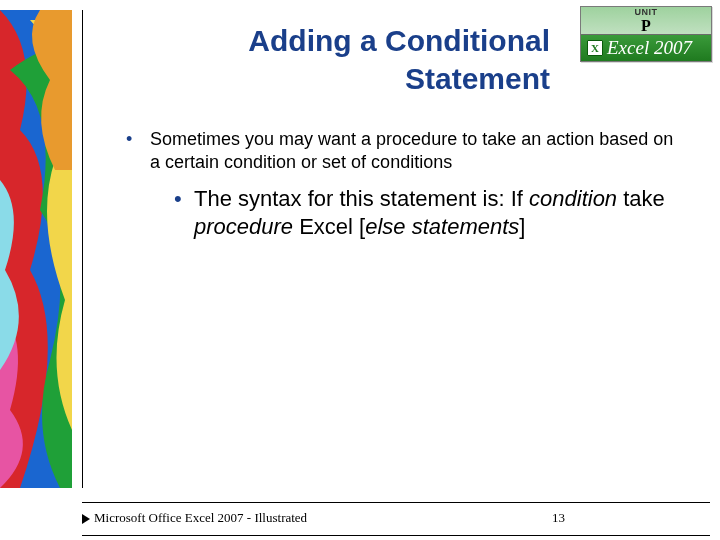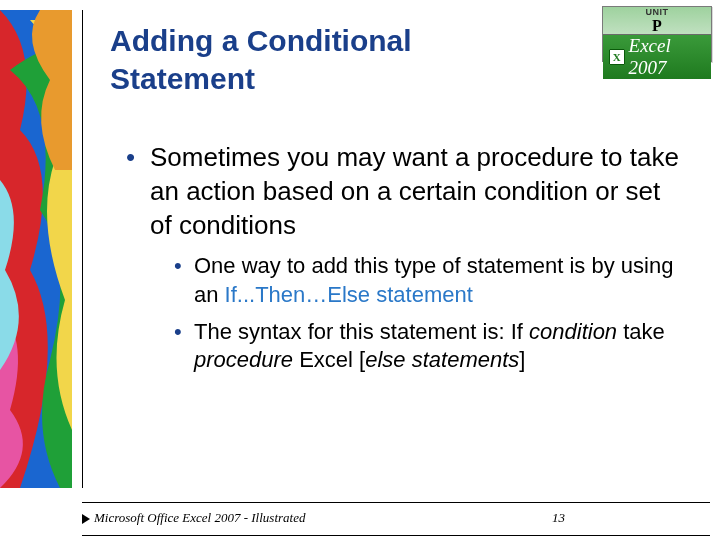--- a/index.html
+++ b/index.html
@@ -31,31 +31,31 @@
     top: 10px;
     width: 1px;
     height: 478px;
     background: #000;
   }
   .title {
     position: absolute;
     left: 110px;
     top: 22px;
     width: 440px;
-    text-align: left;
+    text-align: right;
     font-size: 30px;
     font-weight: bold;
     color: #1a3f8a;
     line-height: 1.25;
   }
   .badge {
     position: absolute;
     right: 8px;
     top: 6px;
-    width: 110px;
+    width: 132px;
     height: 56px;
     border: 1px solid #7a7a7a;
     background: #fff;
     display: flex;
     flex-direction: column;
     box-shadow: 1px 1px 0 rgba(0,0,0,.15);
   }
   .badge-top {
     flex: 1;
     background: linear-gradient(to bottom, #9ed29e, #c0e0c0);
@@ -109,26 +109,25 @@
   }
   .content {
     position: absolute;
     left: 120px;
     top: 128px;
     width: 560px;
     font-family: Arial, sans-serif;
     color: #000;
   }
   .bullet-l1 {
-    font-size: 26px;
+    font-size: 18px;
     line-height: 1.3;
     margin-left: 30px;
     position: relative;
     margin-bottom: 10px;
-    margin-top: 13px;
   }
   .bullet-l1::before {
     content: "•";
     color: #1a3f8a;
     position: absolute;
     left: -24px;
     top: 0;
   }
   .bullet-l2 {
     font-size: 22px;
@@ -145,21 +144,20 @@
     top: 0;
   }
   .hl { color: #2a78c8; }
   .it { font-style: italic; }
   .footer {
     position: absolute;
     left: 0;
     bottom: 0;
     width: 577px;
     height: 38px;
-    font-style: italic;
   }
   .footer .topline {
     position: absolute;
     left: 82px;
     top: 0;
     width: 628px;
     height: 1px;
     background: #000;
   }
   .footer .bottomline {
@@ -224,23 +222,20 @@
     </div>
     <div class="badge-bot">
       <div class="x-icon">X</div>
       <div class="product">Excel 2007</div>
     </div>
   </div>
 
   <div class="content">
     <div class="bullet-l1">Sometimes you may want a procedure to take an action based on a certain condition or set of conditions</div>
     <div class="bullet-l2">
-      <span>One way to add this type of statement is by using an </span><span class="hl">If...Then…Else statement</span>
-    </div>
-    <div class="bullet-l2">
       <span>The syntax for this statement is: If </span><span class="it">condition</span><span> take </span><span class="it">procedure</span><span> Excel [</span><span class="it">else statements</span><span>]</span>
     </div>
   </div>
 
   <div class="footer">
     <div class="topline"></div>
     <span class="play"></span>
     <span class="ftext">Microsoft Office Excel 2007 - Illustrated</span>
     <span class="pagenum">13</span>
     <div class="bottomline"></div>

